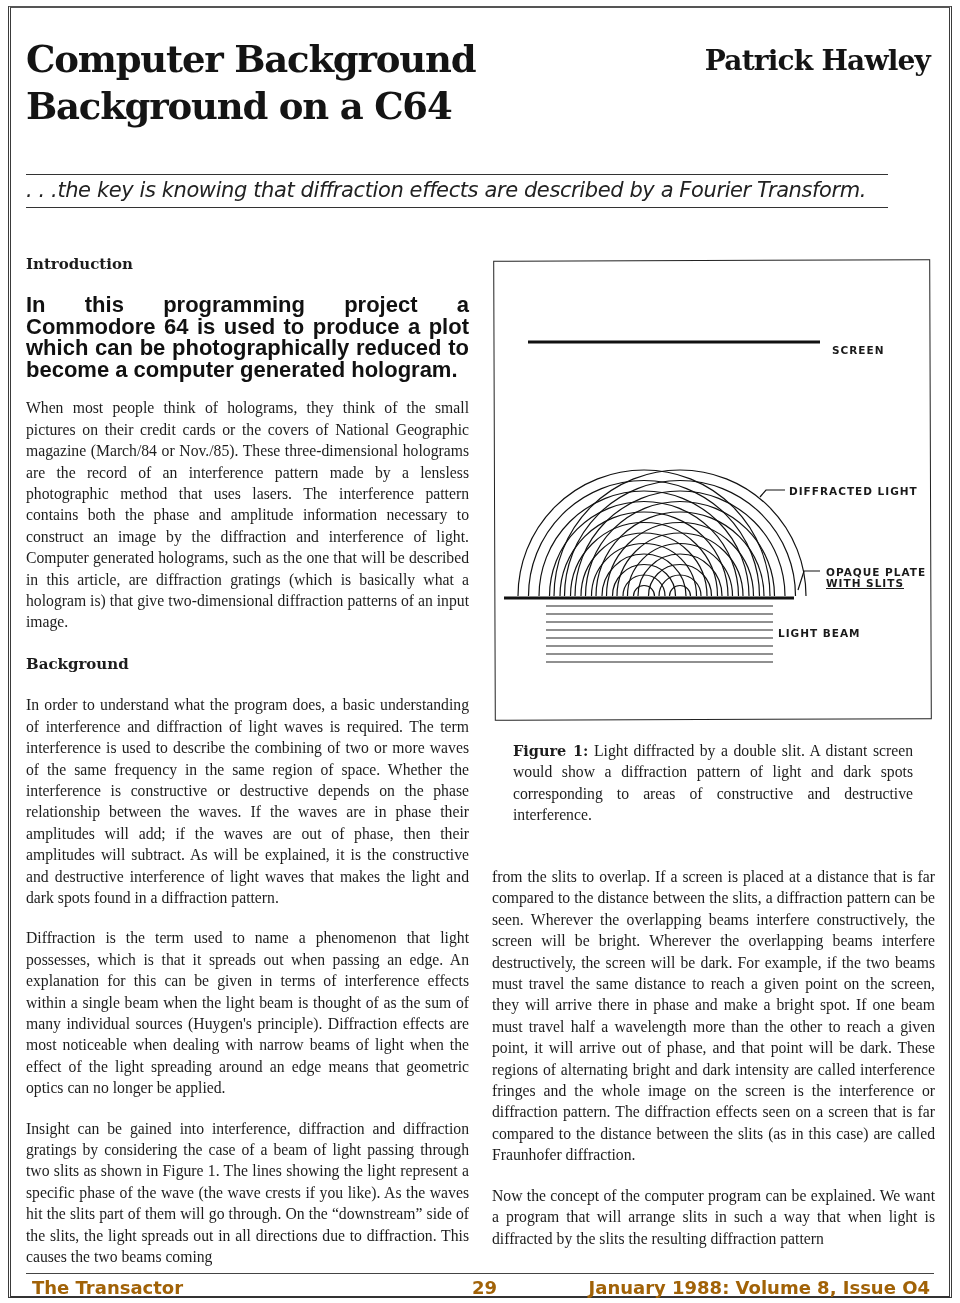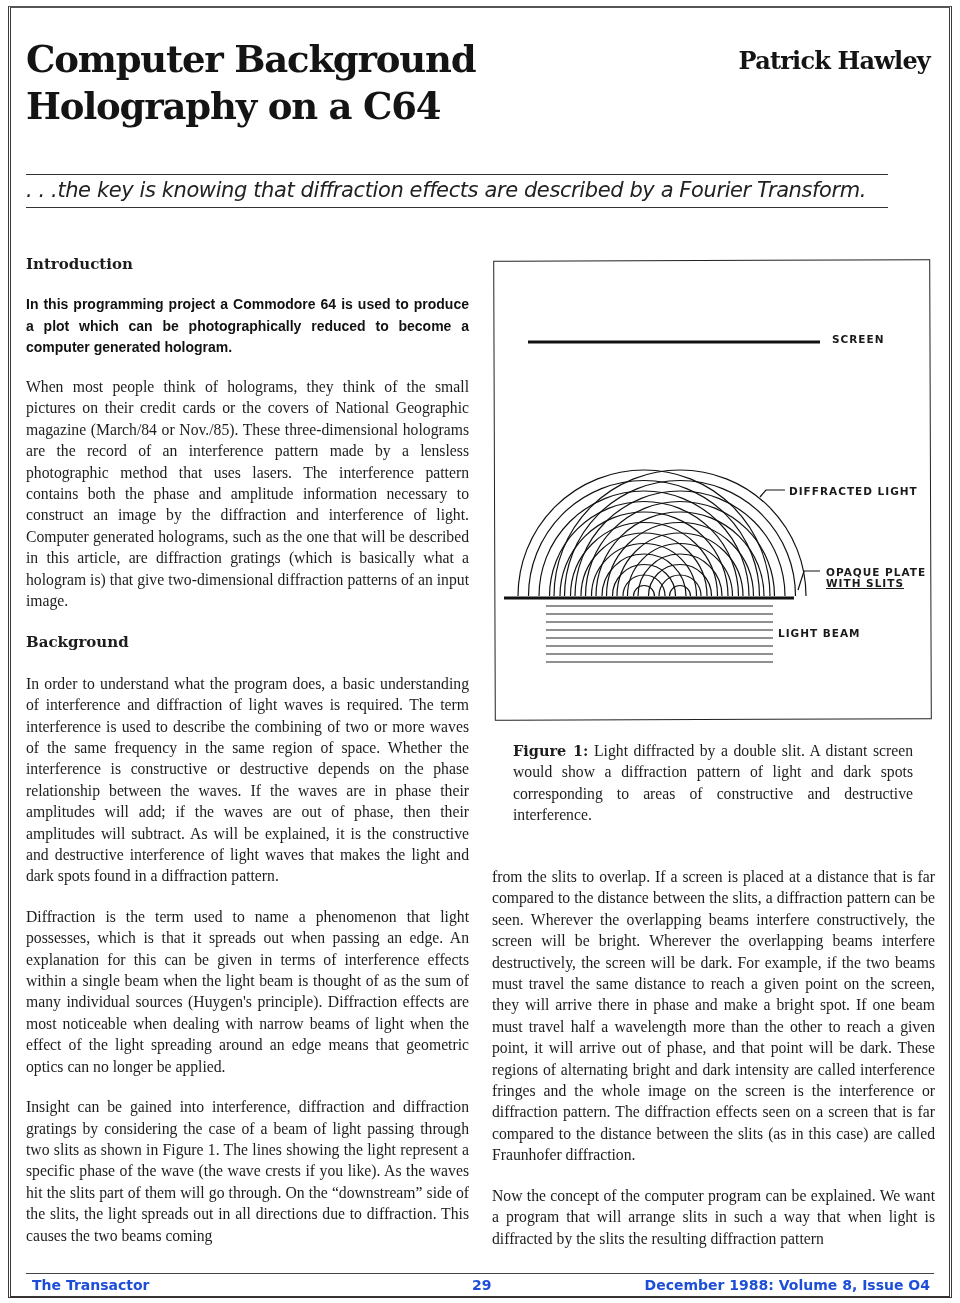--- a/index.html
+++ b/index.html
@@ -1,40 +1,40 @@
 <!DOCTYPE html>
 <html><head>
 <meta charset="utf-8">
 <style>
   html, body { margin:0; padding:0; background:#ffffff; }
   body { width:960px; height:1303px; position:relative; overflow:hidden; color:#141414; }
   .frame { position:absolute; left:8px; top:6px; width:944px; height:1292px; border-left:3px double #3a3a3a; border-right:3px double #3a3a3a; border-top:2px solid #555; border-bottom:2px solid #333; box-sizing:border-box; }
   .title { position:absolute; left:26px; top:36px; font-family:"DejaVu Serif", serif; font-weight:bold; font-size:37px; line-height:47px; letter-spacing:-1.2px; margin:0; }
-  .author { position:absolute; right:30px; top:40px; text-align:right; font-family:"DejaVu Serif", serif; font-weight:bold; font-size:24px; line-height:41px; letter-spacing:-0.8px;margin-left:14px; }
+  .author { position:absolute; right:30px; top:40px; text-align:right; font-family:"DejaVu Serif", serif; font-weight:bold; font-size:28px; line-height:41px; letter-spacing:-0.8px;margin-left:14px; }
   .rule { position:absolute; left:26px; width:862px; height:0; border-top:1.5px solid #333; }
   .kicker { position:absolute; left:26px; top:178px; font-family:"DejaVu Sans", sans-serif; font-style:italic; font-size:21px; letter-spacing:-0.4px; color:#222; }
   .col { position:absolute; font-family:"Liberation Serif", serif; font-size:15.7px; line-height:21.4px; text-align:justify; color:#1d1d1d; }
   .col p { margin:0; }
   .h { font-family:"DejaVu Serif", serif; font-weight:bold; font-size:15px; }
-  .lead { font-family:"Liberation Sans", sans-serif; font-weight:bold; font-size:14px; line-height:21.5px; text-align:justify; color:#111; }
+  .lead { font-family:"Liberation Sans", sans-serif; font-weight:bold; font-size:22px; line-height:21.5px; text-align:justify; color:#111; }
   .figbox { position:absolute; left:494px; top:260px; width:437px; height:460px; border:1.8px solid #222; box-sizing:border-box; transform:rotate(-0.2deg); }
   .figlabel { position:absolute; font-family:"DejaVu Sans", sans-serif; font-weight:bold; font-size:10.5px; letter-spacing:1px; line-height:12px; color:#1a1a1a; }
   .caption { position:absolute; left:513px; top:740px; width:400px; font-family:"Liberation Serif", serif; font-size:15.7px; line-height:21.4px; text-align:justify; color:#1d1d1d; }
   .caption b { font-family:"DejaVu Serif", serif; font-size:14.5px; }
   .footer-rule { position:absolute; left:26px; width:908px; border-top:1px solid #444; }
-  .foot { position:absolute; top:1277px; font-family:"DejaVu Sans", sans-serif; font-weight:bold; font-size:14px; color:#1d4ed8; }
+  .foot { position:absolute; top:1277px; font-family:"DejaVu Sans", sans-serif; font-weight:bold; font-size:18px; color:#a16207; }
 </style>
 </head>
 <body>
 
 <div class="frame"></div>
 
 <h1 class="title">
   <span>Computer Background</span><br>
-  <span>Holography on a C64</span>
+  <span>Background on a C64</span>
 </h1>
 
 <div class="author">
   <div>Patrick Hawley</div>
 </div>
 
 <div class="rule" style="top:174px;"></div>
 <div class="kicker">. . .the key is knowing that diffraction effects are described by a Fourier Transform.</div>
 <div class="rule" style="top:207px;"></div>
 
@@ -84,29 +84,29 @@
       <line x1="52" x2="279" y1="362" y2="362" stroke="#222" stroke-width="1.2"></line>
       <line x1="52" x2="279" y1="370" y2="370" stroke="#222" stroke-width="1.2"></line>
       <line x1="52" x2="279" y1="378" y2="378" stroke="#222" stroke-width="1.2"></line>
       <line x1="52" x2="279" y1="386" y2="386" stroke="#222" stroke-width="1.2"></line>
       <line x1="52" x2="279" y1="394" y2="394" stroke="#222" stroke-width="1.2"></line>
       <line x1="52" x2="279" y1="402" y2="402" stroke="#222" stroke-width="1.2"></line>
     </g>
   <path d="M 266 237 L 272 230 L 291 230" fill="none" stroke="#111" stroke-width="1.2"></path>
   <path d="M 304 330 L 310 311 L 326 311" fill="none" stroke="#111" stroke-width="1.2"></path>
 </svg>
-<div class="figlabel" style="left:832px; top:333px;">SCREEN</div>
+<div class="figlabel" style="left:832px; top:344px;">SCREEN</div>
 <div class="figlabel" style="left:789px; top:485px;">DIFFRACTED LIGHT</div>
 <div class="figlabel" style="left:826px; top:566px;">OPAQUE PLATE</div>
 <div class="figlabel" style="left:826px; top:577px;text-decoration:underline;">WITH SLITS</div>
 <div class="figlabel" style="left:778px; top:627px;">LIGHT BEAM</div>
 
 <div class="caption"><b>Figure 1:</b><span> Light diffracted by a double slit. A distant screen would show a diffraction pattern of light and dark spots corresponding to areas of constructive and destructive interference.</span></div>
 
 <div class="col" style="left:492px; top:866px; width:443px;">
   <p>from the slits to overlap. If a screen is placed at a distance that is far compared to the distance between the slits, a diffraction pattern can be seen. Wherever the overlapping beams interfere constructively, the screen will be bright. Wherever the overlapping beams interfere destructively, the screen will be dark. For example, if the two beams must travel the same distance to reach a given point on the screen, they will arrive there in phase and make a bright spot. If one beam must travel half a wavelength more than the other to reach a given point, it will arrive out of phase, and that point will be dark. These regions of alternating bright and dark intensity are called interference fringes and the whole image on the screen is the interference or diffraction pattern. The diffraction effects seen on a screen that is far compared to the distance between the slits (as in this case) are called Fraunhofer diffraction.</p>
   <p style="margin-top:19px;">Now the concept of the computer program can be explained. We want a program that will arrange slits in such a way that when light is diffracted by the slits the resulting diffraction pattern</p>
 </div>
 
 <div class="footer-rule" style="top:1273px;"></div>
 <div class="foot" style="left:32px;">The Transactor</div>
 <div class="foot" style="left:472px;">29</div>
-<div class="foot" style="right:30px;">December 1988: Volume 8, Issue O4</div>
+<div class="foot" style="right:30px;">January 1988: Volume 8, Issue O4</div>
 
 </body></html>

